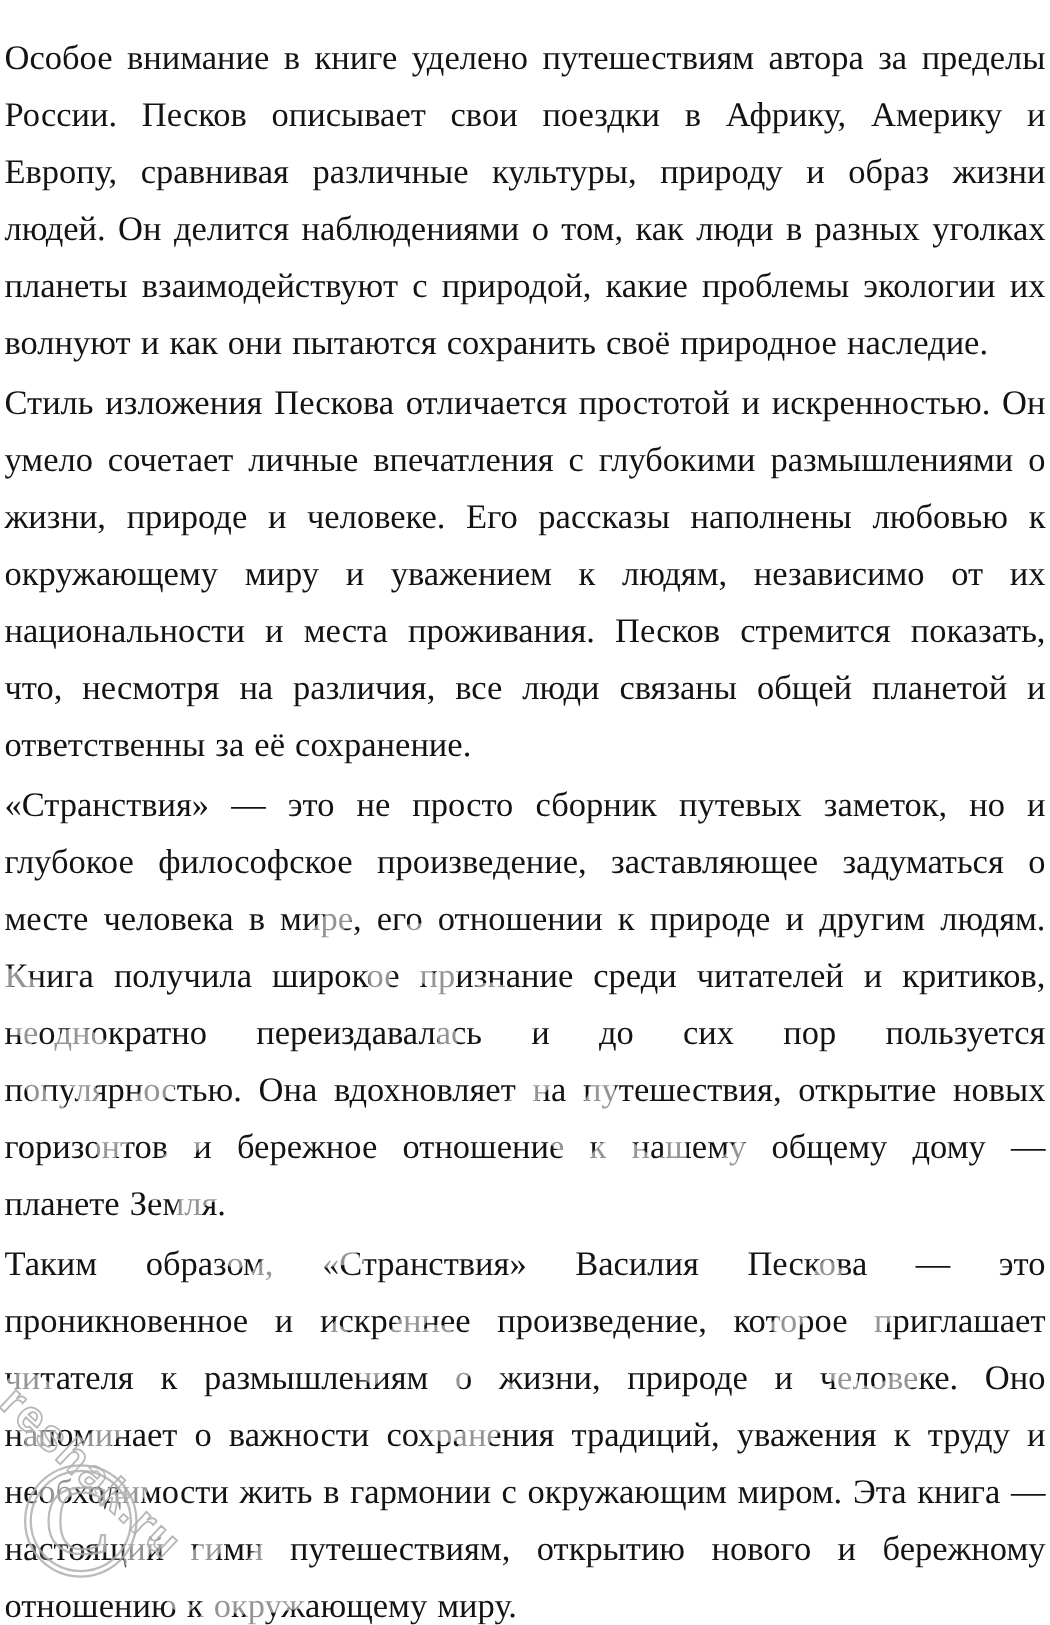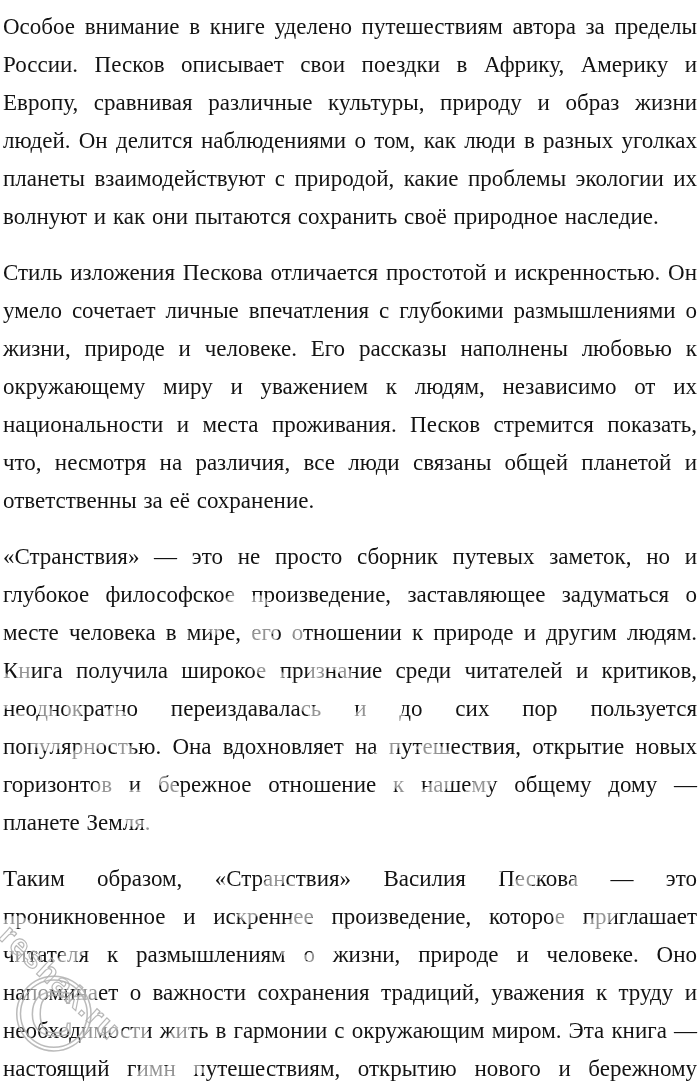--- a/index.html
+++ b/index.html
@@ -10,33 +10,33 @@
   body {
     width: 700px;
     height: 1083px;
     position: relative;
     overflow: hidden;
     font-family: "Liberation Serif", serif;
   }
   .page {
     position: absolute;
     inset: 0;
-    padding: 8px 3px 0 3px;
+    padding: 20px 3px 0 3px;
     box-sizing: border-box;
   }
   p.par {
     font-size: 23px;
     line-height: 38px;
     text-align: justify;
     color: #131313;
     margin: 0;
     word-spacing: 1px;
   }
   p.par + p.par {
-    margin-top: 18px;
+    margin-top: 2px;
   }
   
   .wm-fade {
     position: absolute;
     font-family: "Liberation Sans", sans-serif;
     font-weight: bold;
     font-size: 115px;
     color: rgba(255, 255, 255, 0.55);
     transform: rotate(40deg);
     transform-origin: 0 0;

